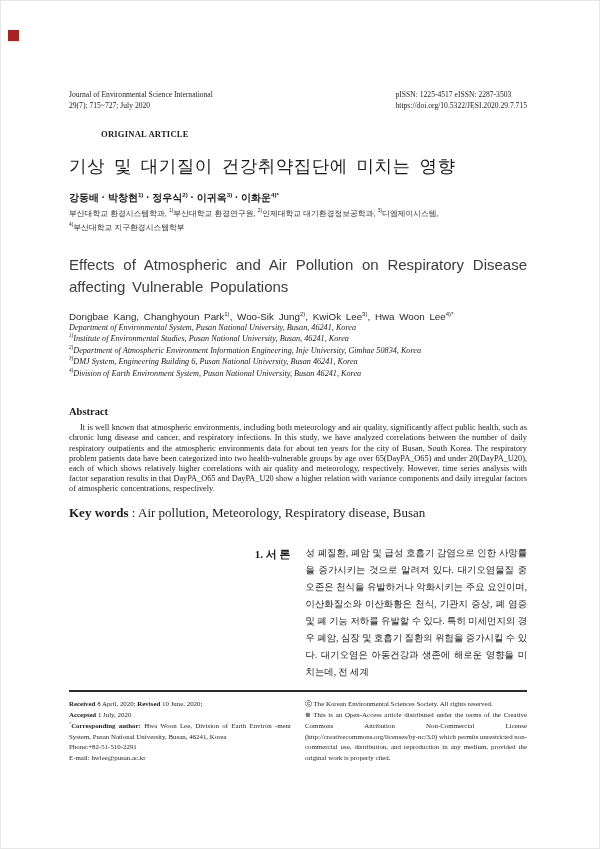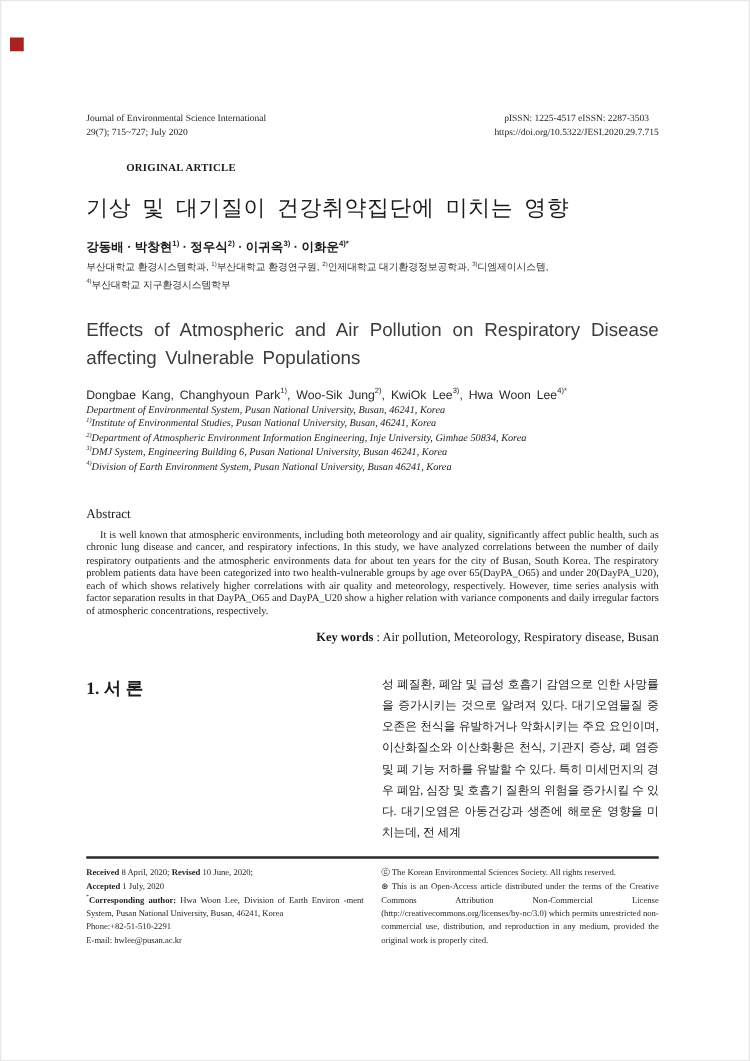--- a/index.html
+++ b/index.html
@@ -5,44 +5,44 @@
   html,body{margin:0;padding:0;background:#fafafa;}
   .page{
     width:600px;height:849px;background:#ffffff;position:relative;
     border:1px solid #e7e7e7;box-sizing:border-box;overflow:hidden;
     font-family:"Liberation Serif","DejaVu Serif",serif;color:#1b1b1b;
   }
   .corner-marker{position:absolute;left:7px;top:29px;width:11px;height:11px;}
   .content{position:absolute;left:68px;right:72px;top:88px;}
 
   .journal-header{display:flex;justify-content:space-between;font-size:7.6px;line-height:1.5;color:#1c1c1c;}
-  .jh-right{text-align:center;}
+  .jh-right{text-align:left;}
 
   .article-type{font-family:Liberation Serif, serif;font-weight:bold;font-size:8.6px;margin-top:17px;letter-spacing:.2px;margin-left:32px;}
 
   .kr-title{font-size:17.5px;font-weight:normal;margin:15px 0 0;word-spacing:4px;letter-spacing:.5px;}
   .kr-authors{font-family:"Liberation Sans","DejaVu Sans",sans-serif;font-weight:bold;font-size:10px;margin-top:13px;}
   .kr-affil{font-family:"Liberation Sans","DejaVu Sans",sans-serif;font-size:7.8px;color:#2e2e2e;margin-top:3px;line-height:1.45;}
   .kr-affil:first-of-type{margin-top:9px;}
 
   .en-title{font-family:"Liberation Sans","DejaVu Sans",sans-serif;font-weight:normal;font-size:15px;color:#3c3c3c;margin:21px 0 0;line-height:1.45;text-align:justify;word-spacing:2.5px;}
   .en-authors{font-family:"Liberation Sans","DejaVu Sans",sans-serif;font-size:9.8px;color:#2a2a2a;margin-top:13px;word-spacing:2px;}
   .en-affils{margin-top:0;}
   .en-affil{font-style:italic;font-size:8.2px;line-height:1.4;color:#222;}
 
   sup{font-size:.62em;line-height:0;}
 
   .abstract{margin-top:27px;}
-  .abs-head{font-size:10.5px;font-weight:normal;}
+  .abs-head{font-size:10.5px;font-weight:bold;}
   .abs-text{font-size:8.3px;line-height:1.22;text-align:justify;margin:6px 0 0;text-indent:11px;}
-  .keywords{font-size:10px;margin-top:11px;text-align:right;}
+  .keywords{font-size:13px;margin-top:11px;}
 
   .body-cols{display:flex;gap:15px;margin-top:24px;}
   .body-cols .col{flex:1;min-width:0;}
-  .sec-head{font-size:14px;font-weight:bold;margin:2px 0 15px;}
+  .sec-head{font-size:11px;font-weight:bold;margin:2px 0 15px;text-align:right;}
   .body-p{font-size:9.4px;line-height:1.8;text-align:justify;margin:0;text-indent:11px;}
   .body-p.no-indent{text-indent:0;}
 
   .foot-rule{border-top:2px solid #2b2b2b;margin-top:10px;}
   .footer-cols{display:flex;gap:14px;margin-top:7px;}
   .footer-cols .fcol{flex:1;min-width:0;font-size:6.9px;line-height:1.55;text-align:justify;color:#1e1e1e;}
   .fline{margin:0;}
 </style>
 </head>
 <body>

